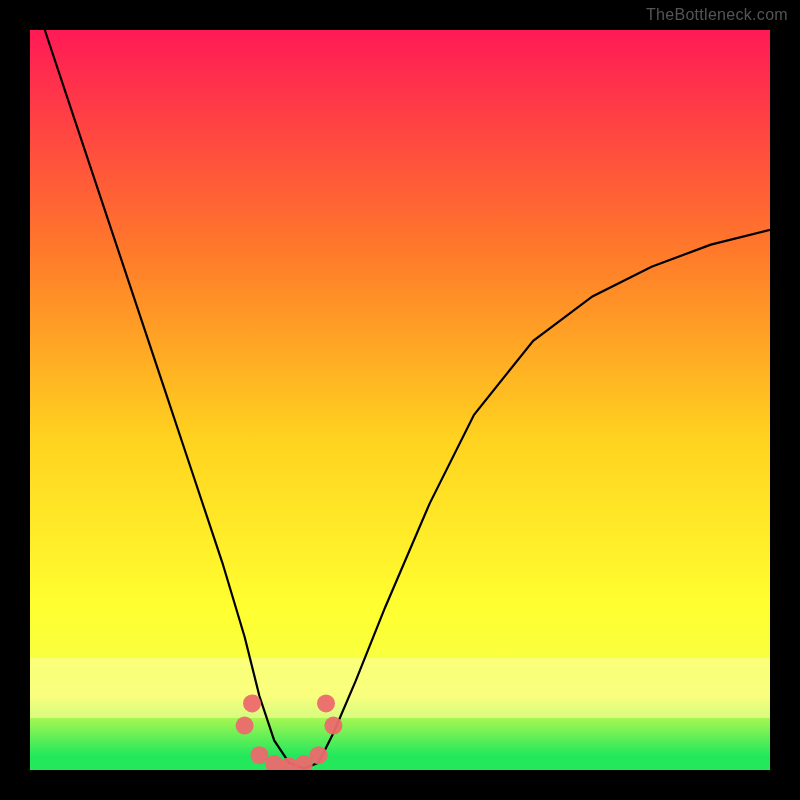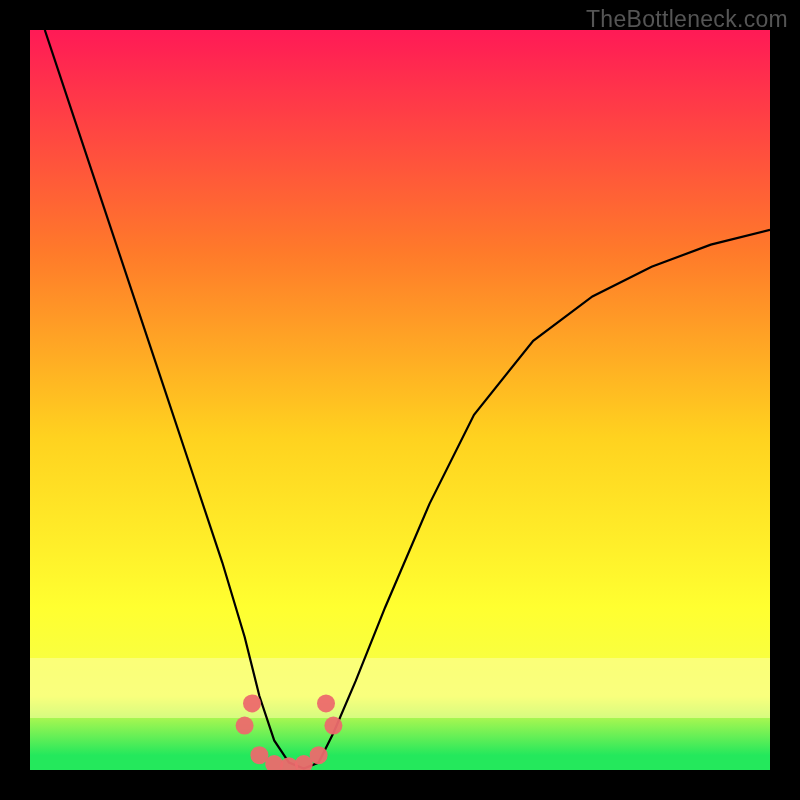--- a/index.html
+++ b/index.html
@@ -30,21 +30,21 @@
   .plot svg {
     display: block;
     width: 100%;
     height: 100%;
   }
   .watermark {
     position: absolute;
     top: 6px;
     right: 12px;
     color: #555;
-    font-size: 23px;
+    font-size: 16px;
     font-weight: 400;
     letter-spacing: 0.3px;
     user-select: none;
   }
 </style>
 </head>
 <body>
 
 <div class="frame">
 

